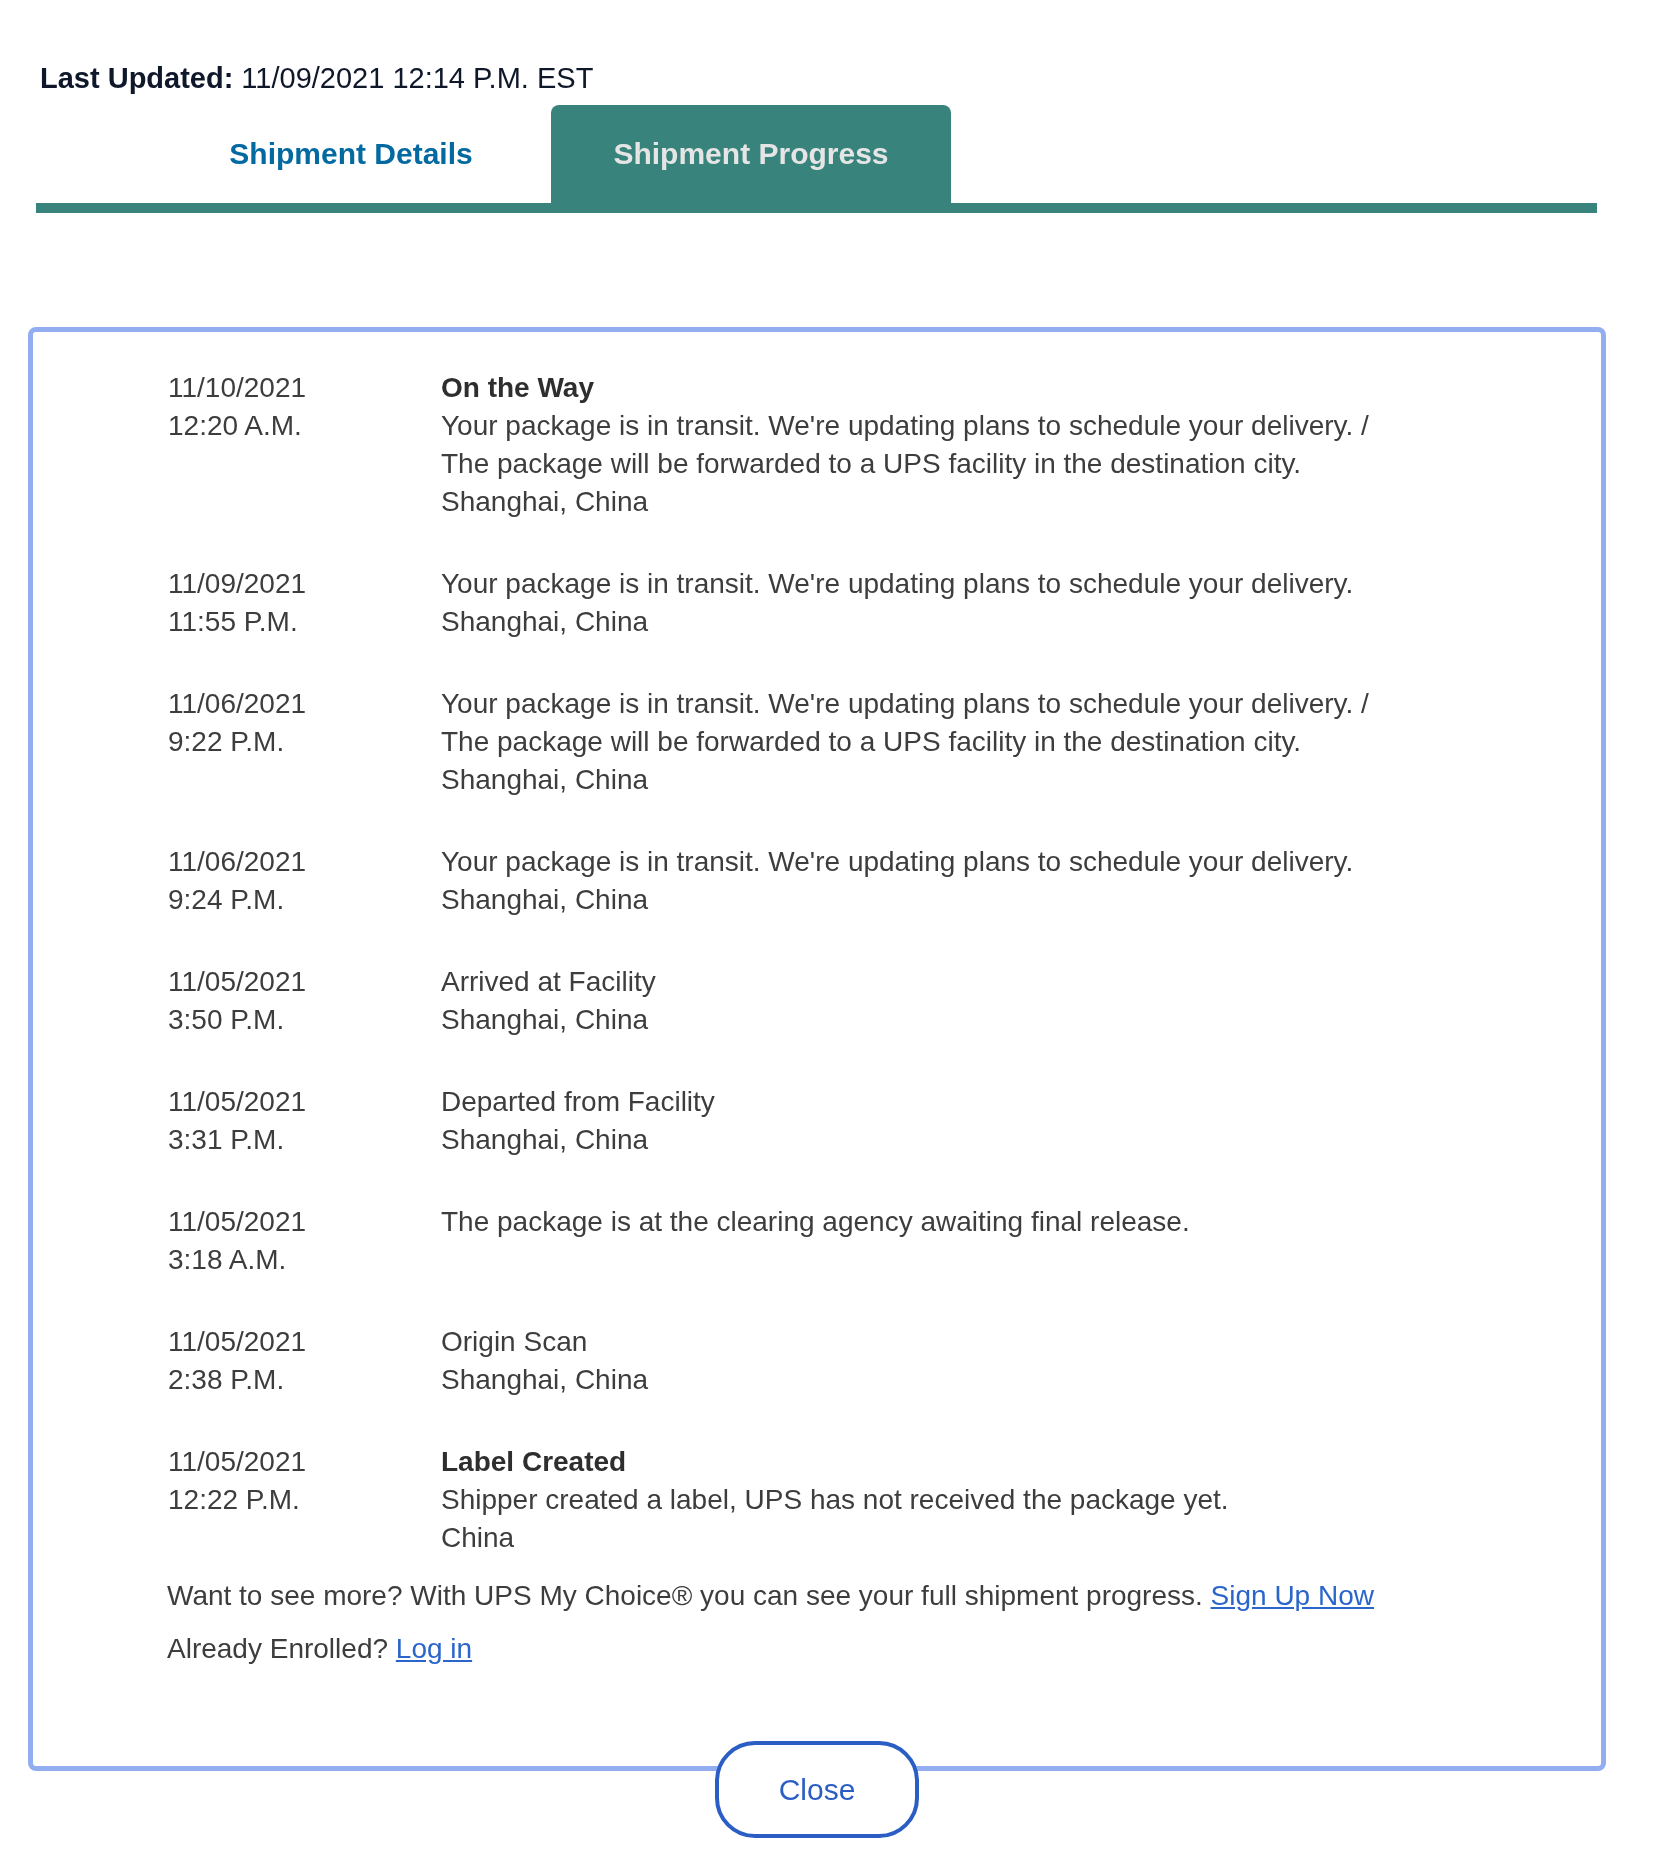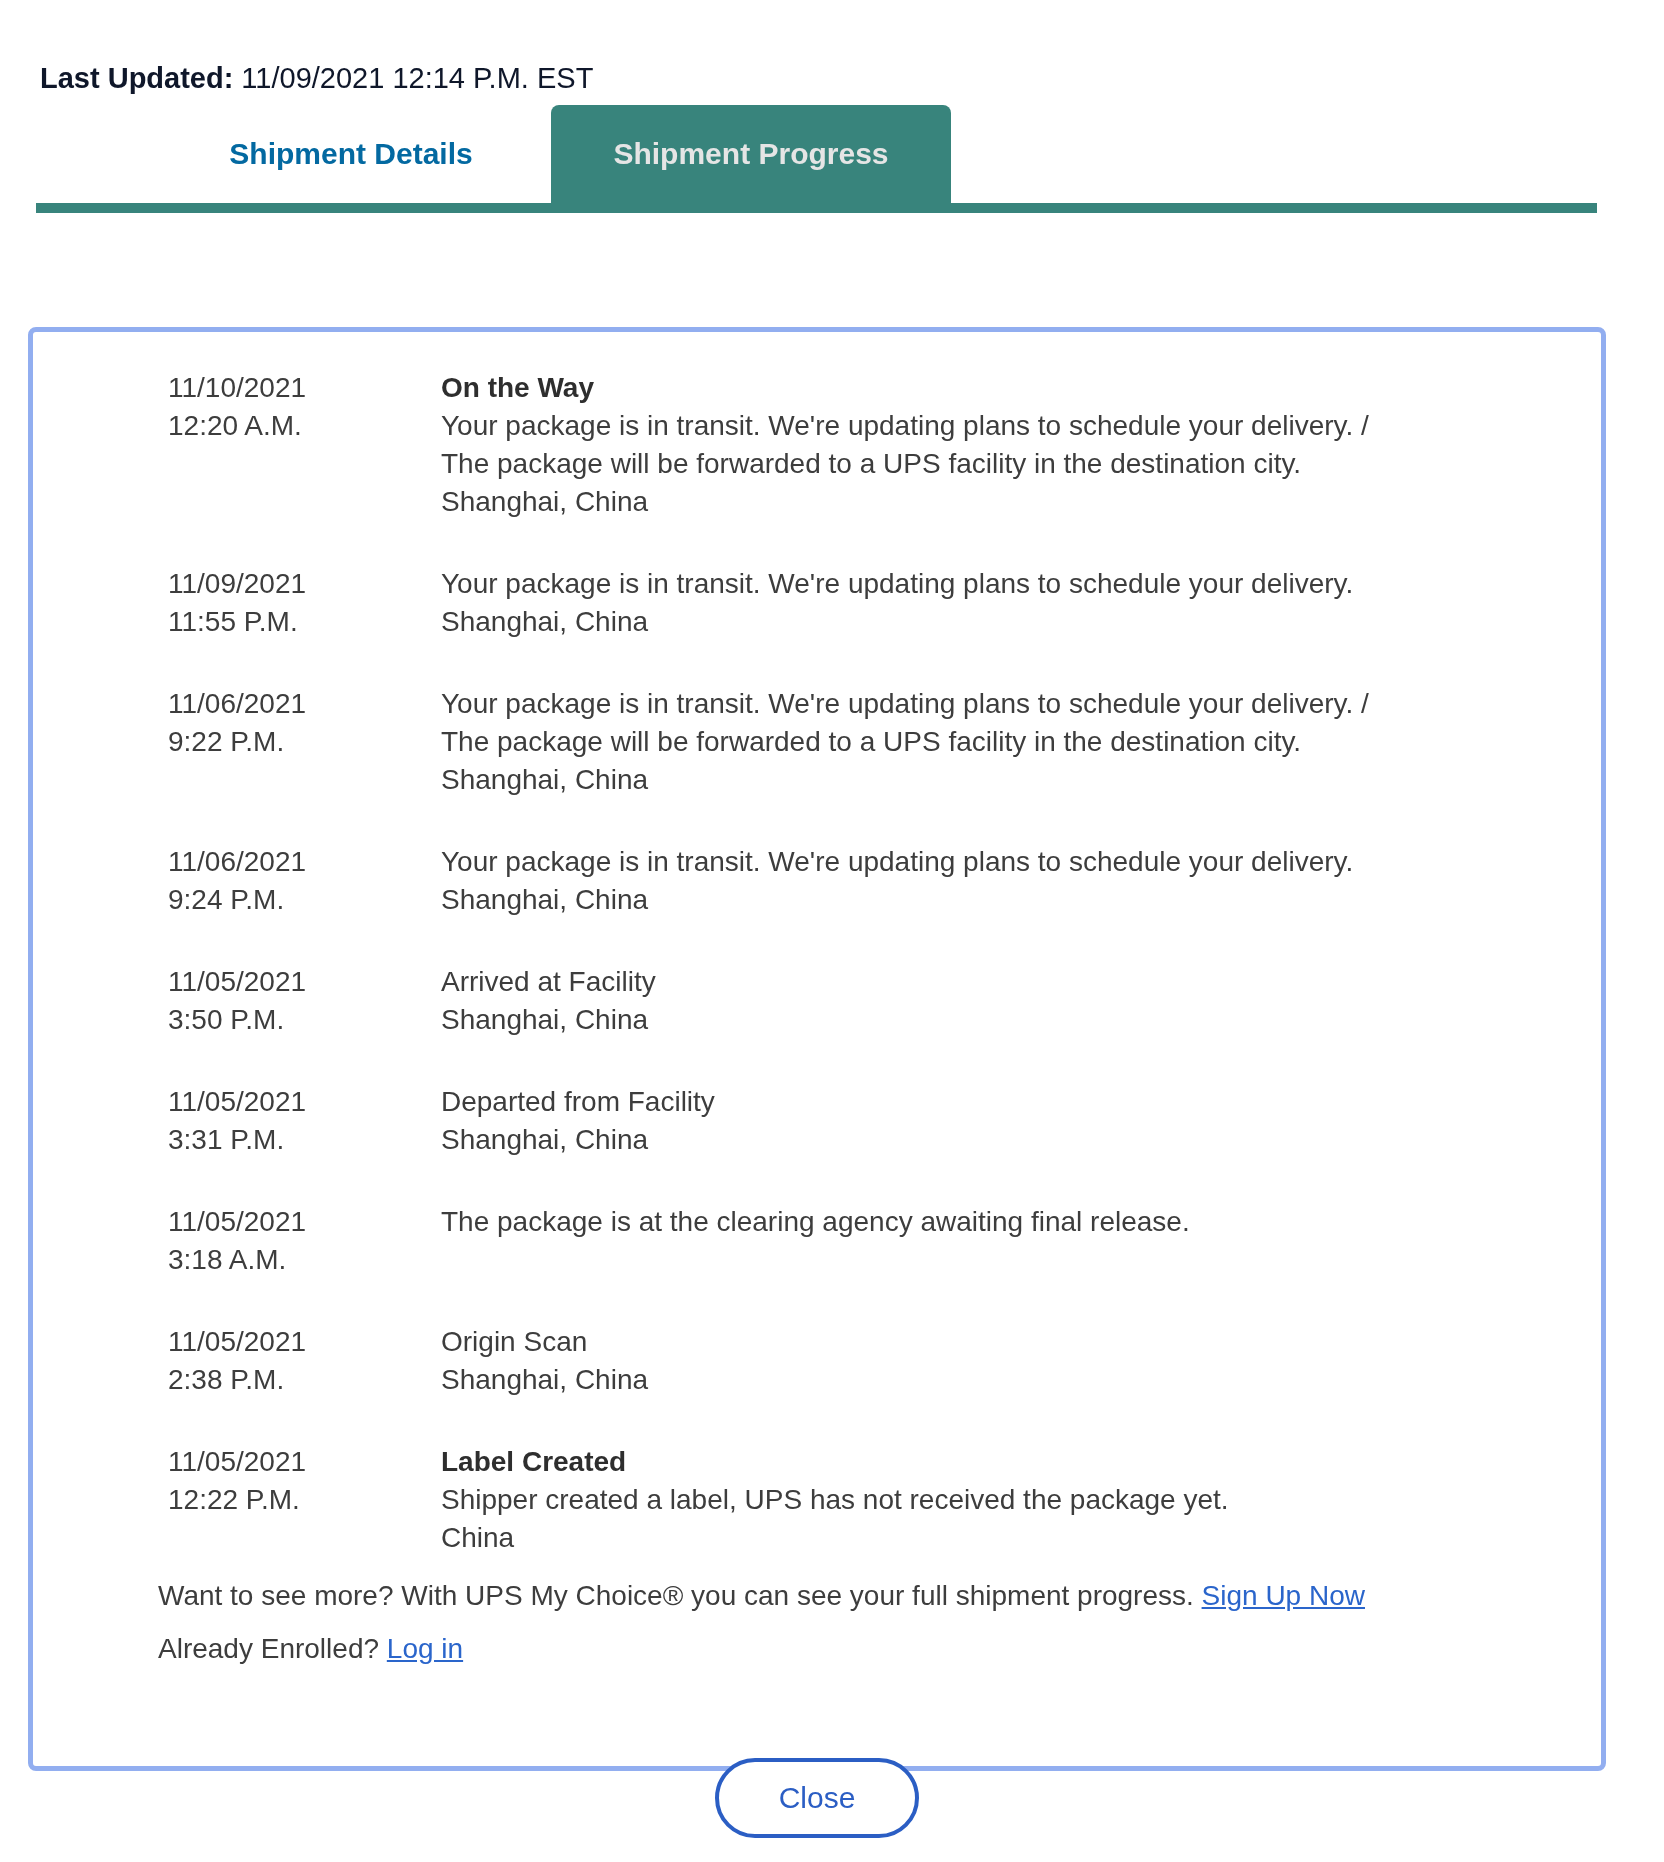--- a/index.html
+++ b/index.html
@@ -53,31 +53,31 @@
     display: flex;
     margin-bottom: 44px;
     font-size: 28px; line-height: 38px;
   }
   .row:last-child { margin-bottom: 20px; }
   .col-date { flex: 0 0 273px; width: 273px; }
   .col-main { flex: 1 1 auto; max-width: 980px; }
   .title.bold { font-weight: bold; color: #2e2e2e; }
 
   .promo, .enrolled {
-    margin: 3px; padding-left: 122px; padding-right: 60px;
+    margin: 12px; padding-left: 122px; padding-right: 60px;
     font-size: 28px; line-height: 38px;
   }
   .promo { margin-top: 20px; }
   .enrolled { margin-top: 15px; }
   a.link { color: var(--link-blue); text-decoration: underline; cursor: pointer; }
 
   .close-btn {
     position: absolute; left: 50%; bottom: -72px;
     transform: translateX(-50%);
-    width: 204px; height: 80px;
+    width: 204px; height: 97px;
     background: #ffffff;
     border: 4px solid var(--button-blue);
     border-radius: 40px;
     color: var(--button-blue);
     font-size: 30px;
     font-family: "Liberation Sans", "DejaVu Sans", sans-serif;
     cursor: pointer;
   }
 </style>
 </head>

